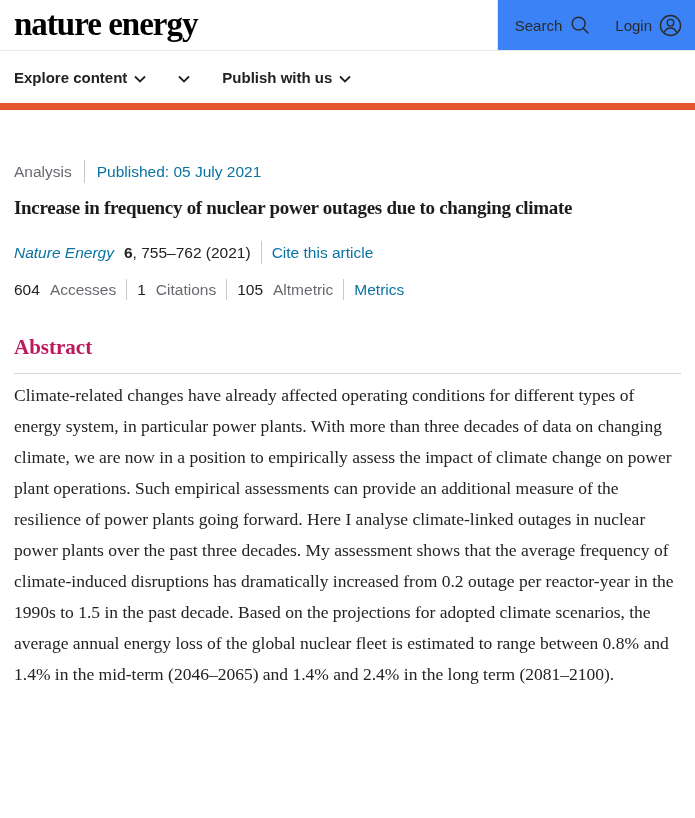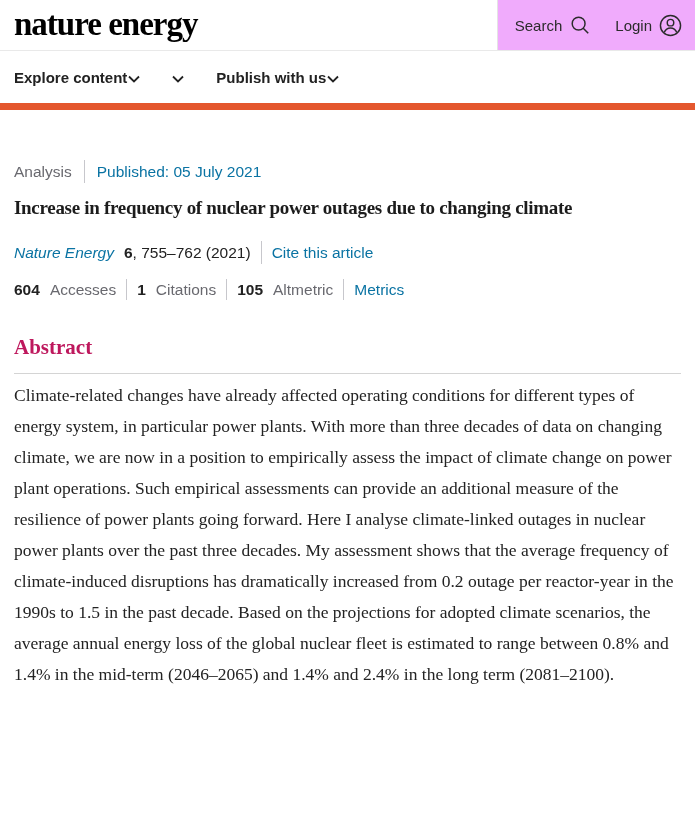--- a/index.html
+++ b/index.html
@@ -24,21 +24,21 @@
     font-weight: 700;
     font-size: 33px;
     letter-spacing: -1px;
     color: #000000;
     padding: 6px 0 0 14px;
     line-height: 1.1;
     cursor: pointer;
   }
   .header-right {
     width: 198px;
-    background: #f0abfc;
+    background: #3b82f6;
     border-left: 1px solid #e4e4e4;
     display: flex;
     align-items: center;
     justify-content: flex-end;
     gap: 24px;
     padding-right: 13px;
   }
   .hdr-action {
     display: flex;
     align-items: center;
@@ -52,21 +52,21 @@
   .site-nav {
     height: 52px;
     display: flex;
     align-items: center;
     gap: 32px;
     padding-left: 14px;
   }
   .nav-item {
     display: flex;
     align-items: center;
-    gap: 1px;
+    gap: 7px;
     font-size: 15px;
     font-weight: 700;
     color: #222222;
     cursor: pointer;
   }
   .accent-bar { height: 7px; }
   
   .main { padding: 0 14px; }
   .meta-row {
     margin-top: 50px;
@@ -117,21 +117,21 @@
   .vol { font-weight: 700; color: #222; }
   .pages { color: #222; }
   .link { color: var(--link); cursor: pointer; }
   .metrics-row {
     margin-top: 15px;
     display: flex;
     align-items: center;
     gap: 10px;
     font-size: 15.5px;
   }
-  .metric-val { font-weight: 700; color: #222; }
+  .metric-val { font-weight: 400; color: #222; }
   .metric-label { color: #69696f; }
   .abstract-heading {
     margin-top: 35px;
     font-family: "Liberation Serif", serif;
     font-weight: 700;
     font-size: 21px;
     color: #be185d;
   }
   .abstract-rule {
     margin-top: 13px;

